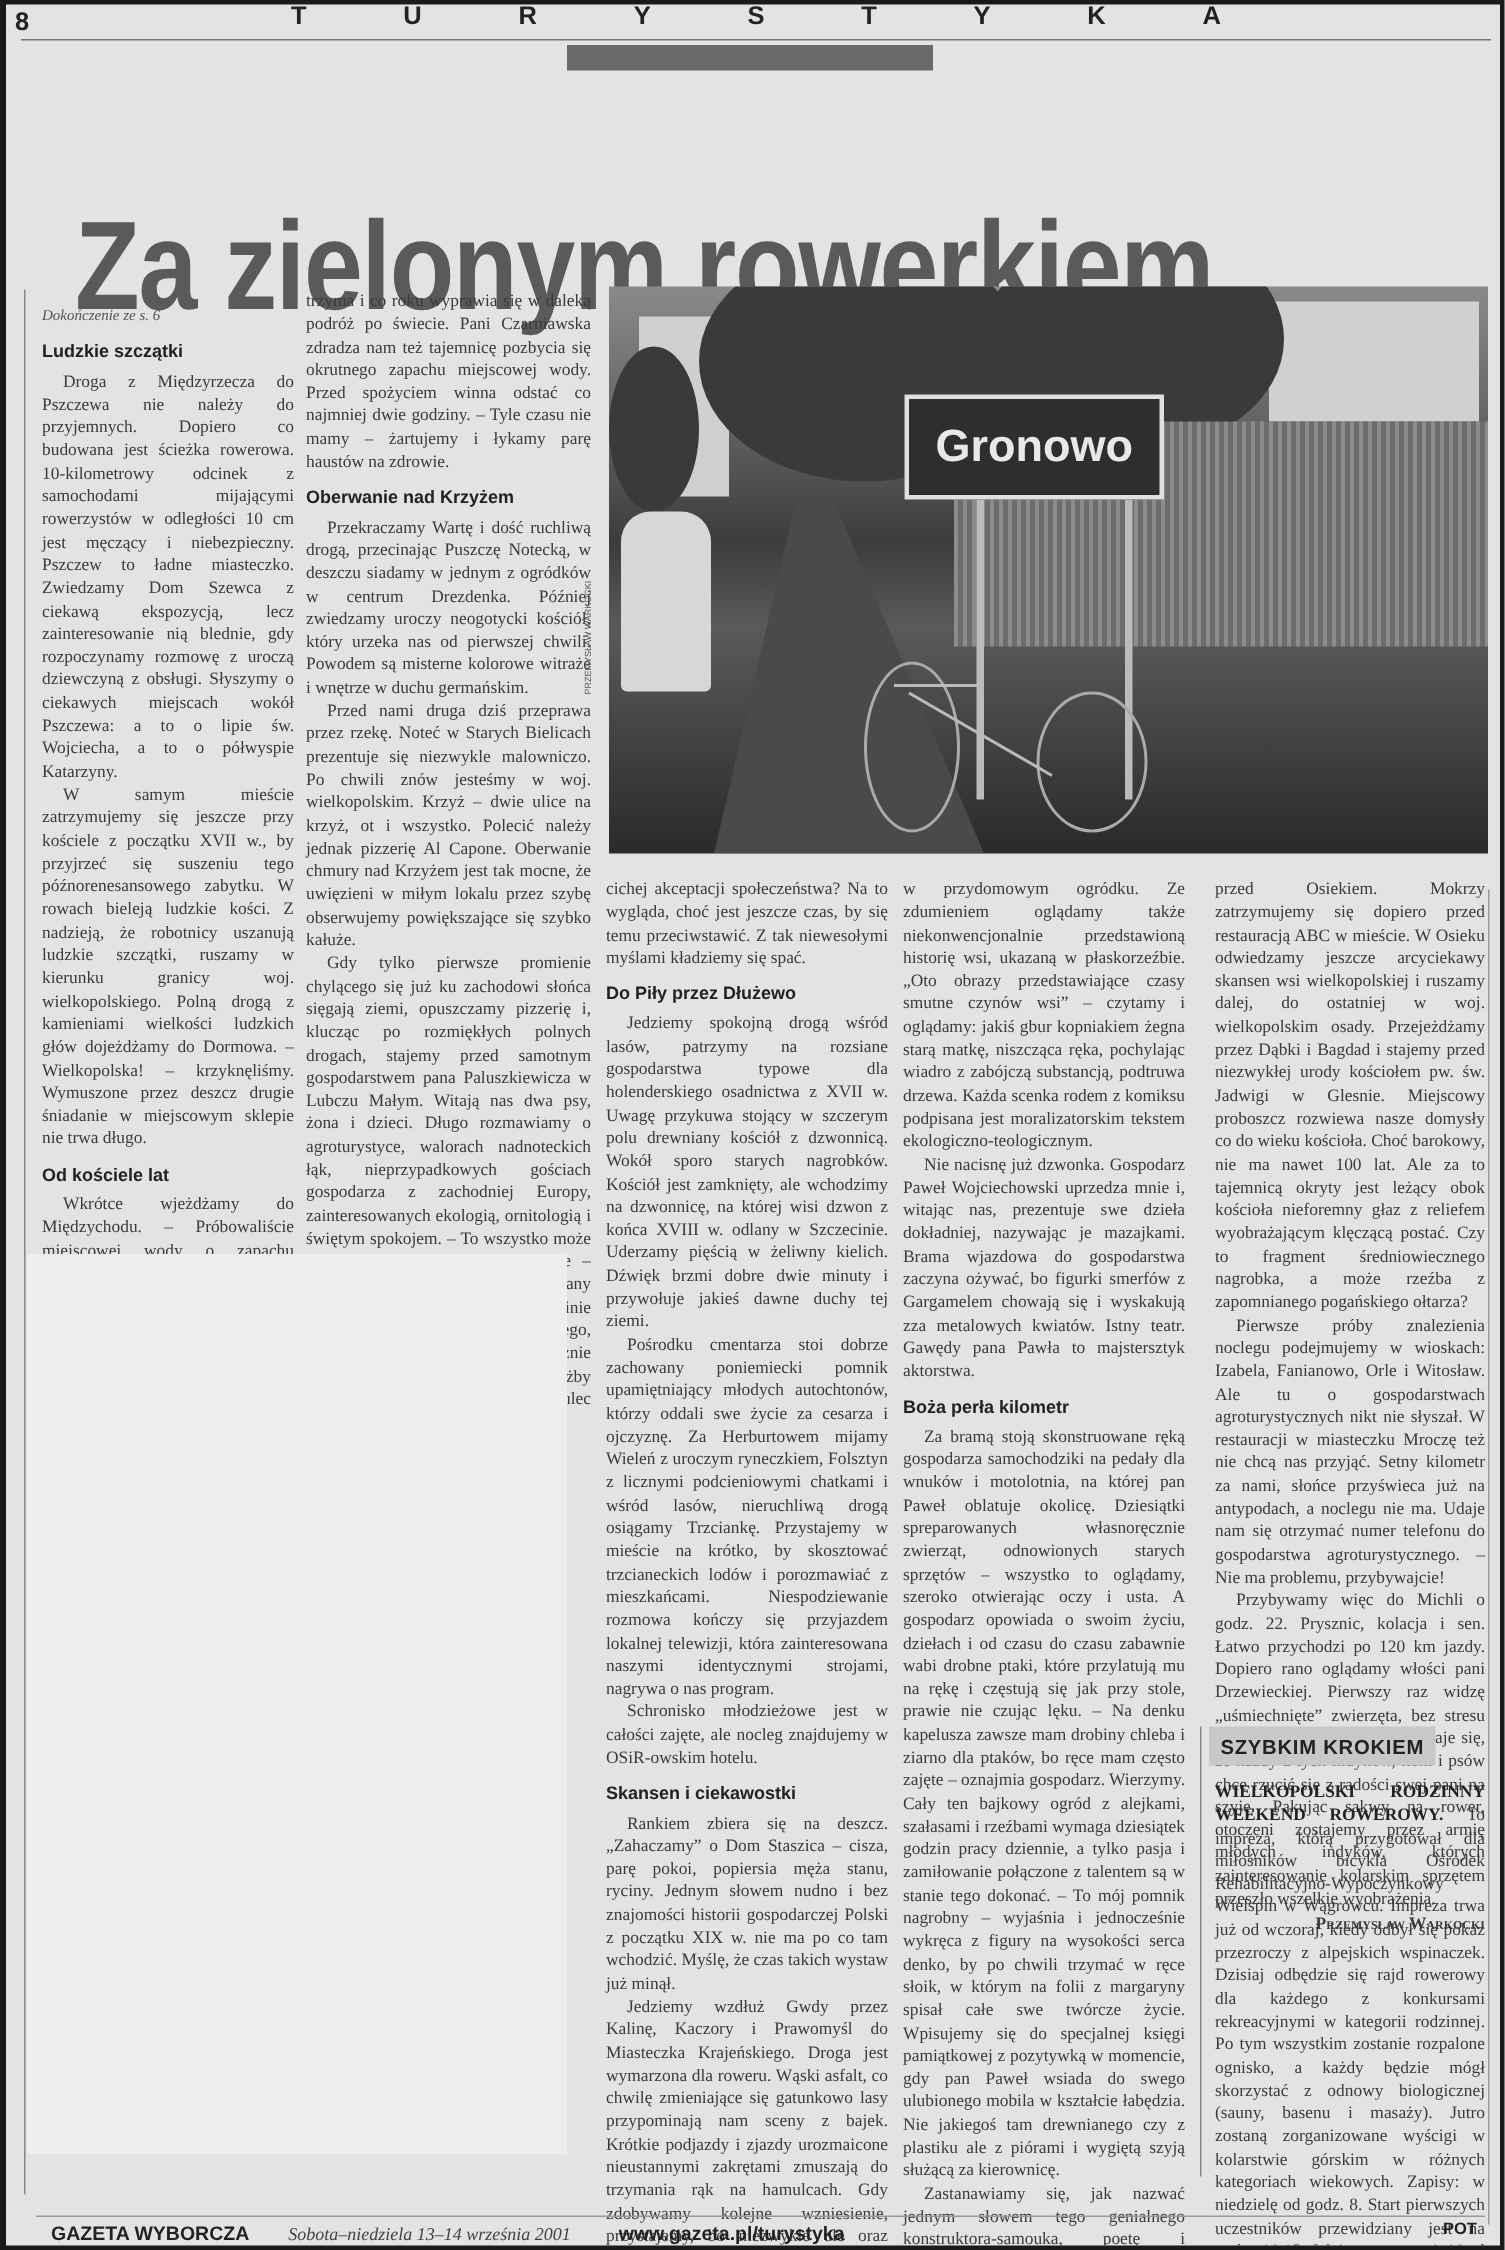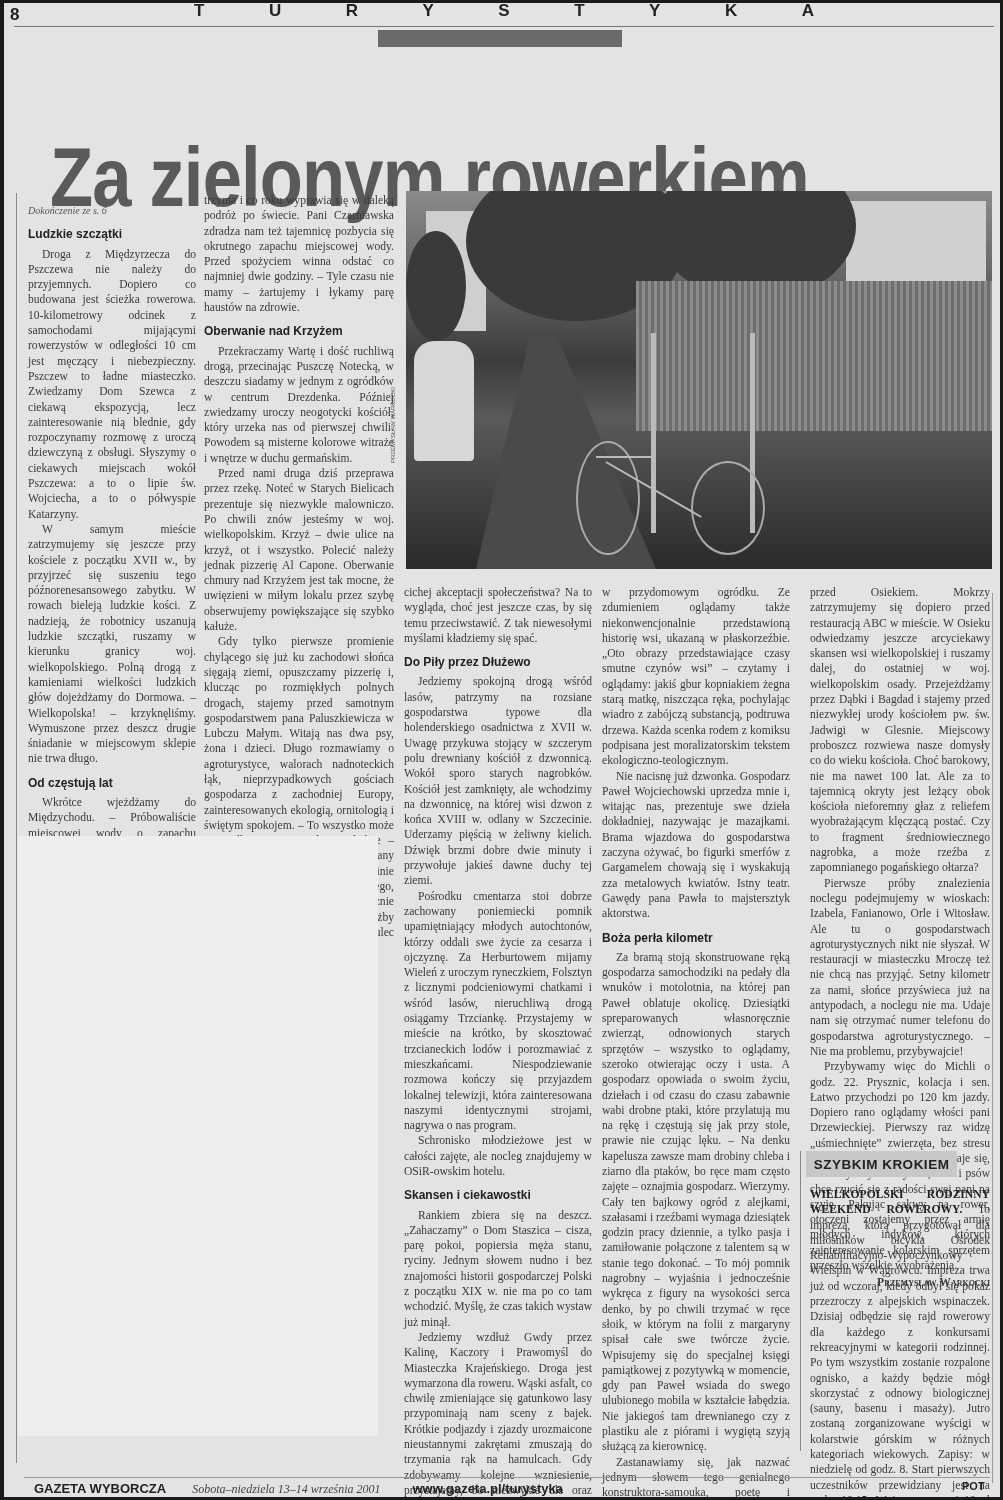--- a/index.html
+++ b/index.html
@@ -69,21 +69,21 @@
   <h1 class="headline">Za zielonym rowerkiem</h1>
 
   <div class="left-rule"></div>
 
   <div class="col col1">
     <div class="cont">Dokończenie ze s. 6</div>
     <div class="colbody">
         <h3>Ludzkie szczątki</h3>
         <p>Droga z Międzyrzecza do Pszczewa nie należy do przyjemnych. Dopiero co budowana jest ścieżka rowerowa. 10-kilometrowy odcinek z samochodami mijającymi rowerzystów w odległości 10 cm jest męczący i niebezpieczny. Pszczew to ładne miasteczko. Zwiedzamy Dom Szewca z ciekawą ekspozycją, lecz zainteresowanie nią blednie, gdy rozpoczynamy rozmowę z uroczą dziewczyną z obsługi. Słyszymy o ciekawych miejscach wokół Pszczewa: a to o lipie św. Wojciecha, a to o półwyspie Katarzyny.</p>
         <p>W samym mieście zatrzymujemy się jeszcze przy kościele z początku XVII w., by przyjrzeć się suszeniu tego późnorenesansowego zabytku. W rowach bieleją ludzkie kości. Z nadzieją, że robotnicy uszanują ludzkie szczątki, ruszamy w kierunku granicy woj. wielkopolskiego. Polną drogą z kamieniami wielkości ludzkich głów dojeżdżamy do Dormowa. – Wielkopolska! – krzyknęliśmy. Wymuszone przez deszcz drugie śniadanie w miejscowym sklepie nie trwa długo.</p>
-        <h3>Od częstują lat</h3>
+        <h3>Od kościele lat</h3>
         <p>Wkrótce wjeżdżamy do Międzychodu. – Próbowaliście miejscowej wody o zapachu zgniłych jaj? – spytałem kolegów. – Koniecznie musicie spróbować – zawyrokowałem. Do starej żeliwnej pompy nie jest trudno trafić. Wystarczy iść za mieszkańcem Międzychodu niosącym puste butelki bądź wiadro. Ruch jest tu na okrągło.</p>
         <p>– Płynie od zawsze, może od tysiąca lat – mówi starsza pani. – Ja tę wodę piję od 1949 r. Robię na niej każdą zupę, kawę i herbatę. A zimą, gdy ją pić, choroba nie chwyta – zapewnia.</p>
         <p>Trudno w to nie uwierzyć, bo pani Walentyna przy swoich 84 latach dziarsko się</p>
       </div>
   </div>
 
   <div class="col col2">
     <div class="colbody">
         <p class="noind">trzyma i co roku wyprawia się w daleką podróż po świecie. Pani Czarniawska zdradza nam też tajemnicę pozbycia się okrutnego zapachu miejscowej wody. Przed spożyciem winna odstać co najmniej dwie godziny. – Tyle czasu nie mamy – żartujemy i łykamy parę haustów na zdrowie.</p>
         <h3>Oberwanie nad Krzyżem</h3>
@@ -98,20 +98,21 @@
   <div class="photo">
     <div class="sky-l"></div>
     <div class="sky-r"></div>
     <div class="tree" style="left:60px;top:-30px;width:220px;height:160px;"></div>
     <div class="tree" style="left:250px;top:-40px;width:200px;height:150px;"></div>
     <div class="tree" style="left:0;top:40px;width:60px;height:110px;"></div>
     <div class="field"></div>
     <div class="road"></div>
     <div class="pole" style="left:245px;"></div>
     <div class="pole" style="left:344px;"></div>
+    <div class="sign">Gronowo</div>
     <div class="person"></div>
     <div class="bike-wheel" style="left:170px;top:250px;width:60px;height:110px;"></div>
     <div class="bike-wheel" style="left:285px;top:270px;width:70px;height:90px;"></div>
     <div class="bike-frame" style="left:200px;top:270px;width:110px;transform:rotate(30deg);"></div>
     <div class="bike-frame" style="left:190px;top:265px;width:60px;"></div>
   </div>
   <div class="credit">PRZEMYSŁAW WARKOCKI</div>
 
   <div class="col col3">
     <div class="colbody">

